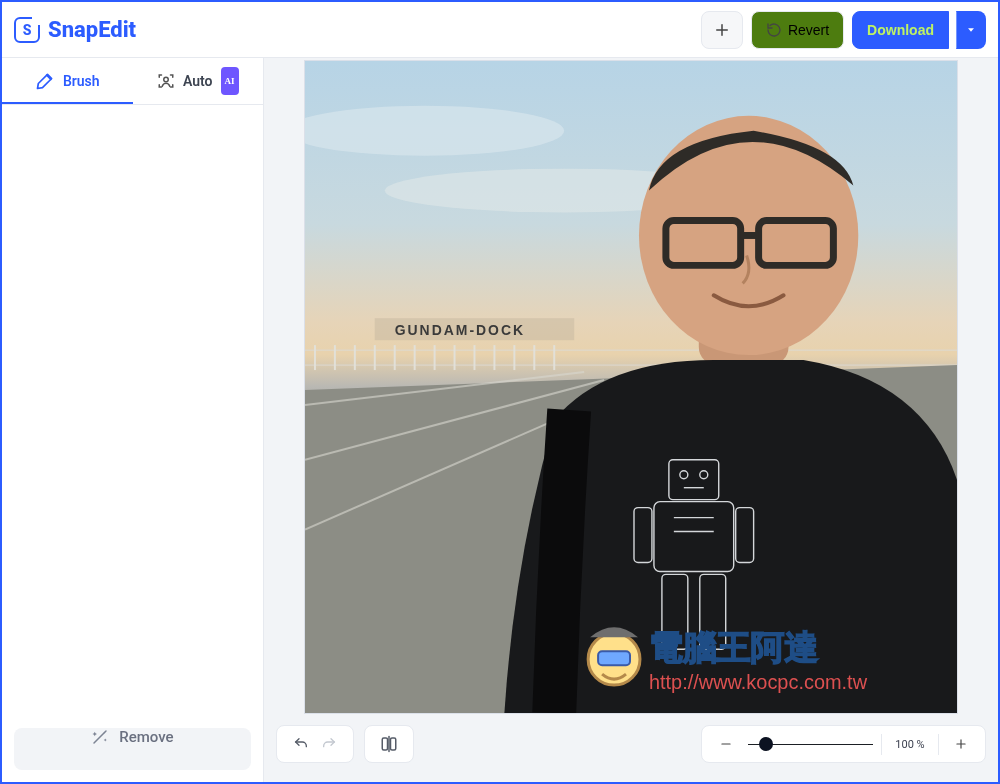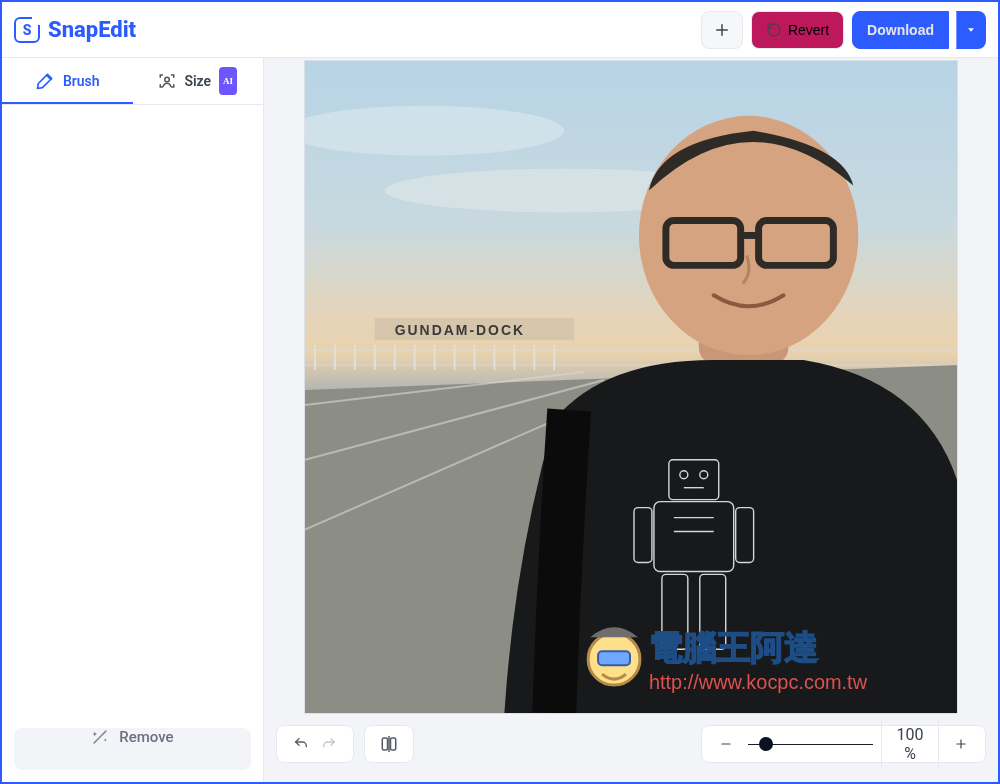--- a/index.html
+++ b/index.html
@@ -54,33 +54,33 @@
   .brand-mark::after {
     content: "";
     position: absolute; right: -2px; top: -2px;
     width: 8px; height: 8px; background: #fff;
   }
   .spacer { flex: 1; }
   .hbtn {
     height: 38px;
     border-radius: 8px;
     border: 1px solid var(--border);
-    background: #be185d;
+    background: #4d7c0f;
     display: inline-flex;
     align-items: center;
     gap: 6px;
     padding: 0 14px;
     cursor: pointer;
     font-size: 14px;
   }
   .hbtn.icon-only { width: 42px; padding: 0; justify-content: center; background: #f6f7f9; }
   .hbtn.primary {
     background: var(--brand);
     border-color: var(--brand);
-    color: #e5e5e5;
+    color: #bef264;
     font-weight: 600;
   }
   .hbtn.split-r {
     border-radius: 0 8px 8px 0;
     width: 30px; padding: 0; justify-content: center;
     margin-left: -1px;
     border-left: 1px solid rgba(255,255,255,.35);
   }
   .hbtn.split-l { border-radius: 8px 0 0 8px; }
 
@@ -244,21 +244,21 @@
   }
   .zoom-slider .track { position: absolute; left: 0; right: 0; top: 50%; height:1px; background:#1b1f24; }
   .zoom-slider .knob {
     position: absolute; top:50%;
     width:14px; height:14px; border-radius:50%;
     background:#0c1221; transform: translate(-50%,-50%);
   }
   .zoom-val {
     width: 58px;
     text-align: center;
-    font-size: 16px;
+    font-size: 11px;
     color: #3c4150;
     border-left: 1px solid var(--border);
     border-right: 1px solid var(--border);
     padding: 4px 8px;
   }
 </style>
 </head>
 <body>
 
 <header>
@@ -305,21 +305,21 @@
             <path d="M14 5l5 5"></path>
           </svg>
         <span>Brush</span>
       </div>
       <div class="tab">
         <svg width="18" height="18" viewBox="0 0 24 24" fill="none" stroke="#555" stroke-width="2" stroke-linecap="round">
             <path d="M3 7V4h3M21 7V4h-3M3 17v3h3M21 17v3h-3"></path>
             <circle cx="12" cy="10" r="3"></circle>
             <path d="M7 19c1-3 3-4 5-4s4 1 5 4"></path>
           </svg>
-        <span>Size</span>
+        <span>Auto</span>
         <span class="ai-badge">AI</span>
       </div>
     </div>
 
 
     <div class="remove-wrap">
       <div class="remove-btn">
         <svg width="18" height="18" viewBox="0 0 24 24" fill="none" stroke="#7d8494" stroke-width="2" stroke-linecap="round">
             <path d="M4 20L18 6"></path>
             <path d="M18 6l2-2"></path>

